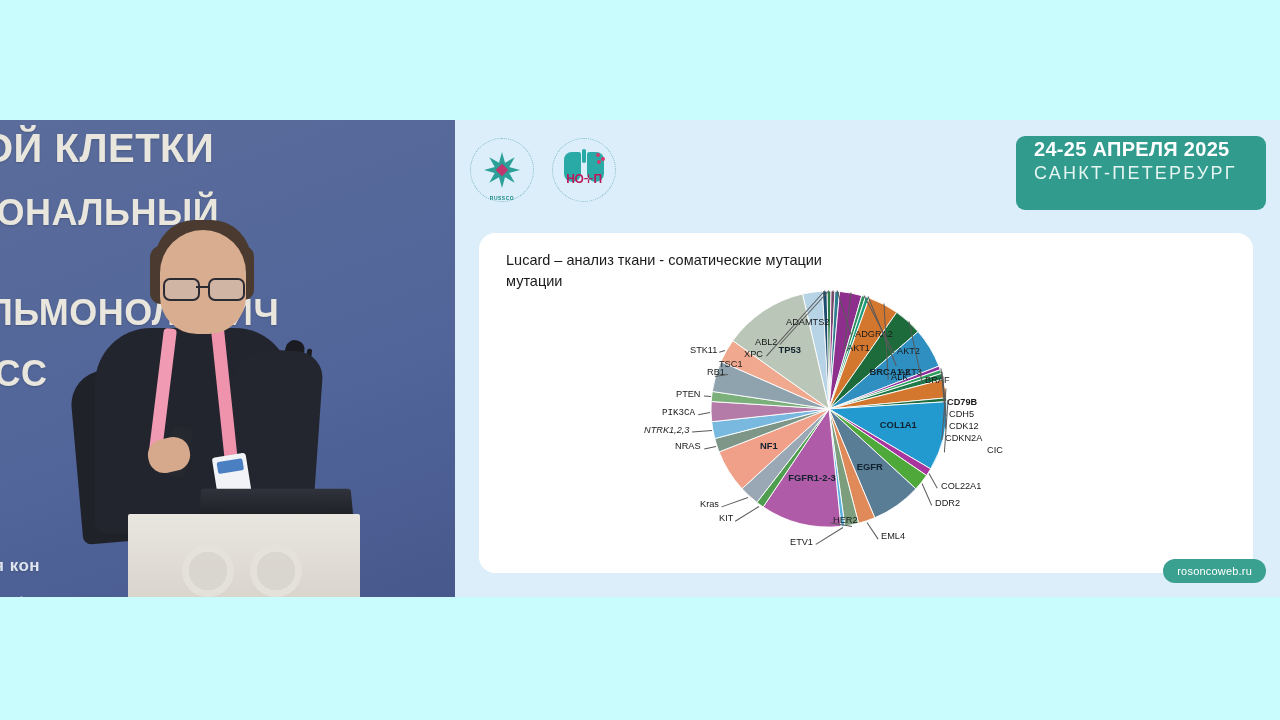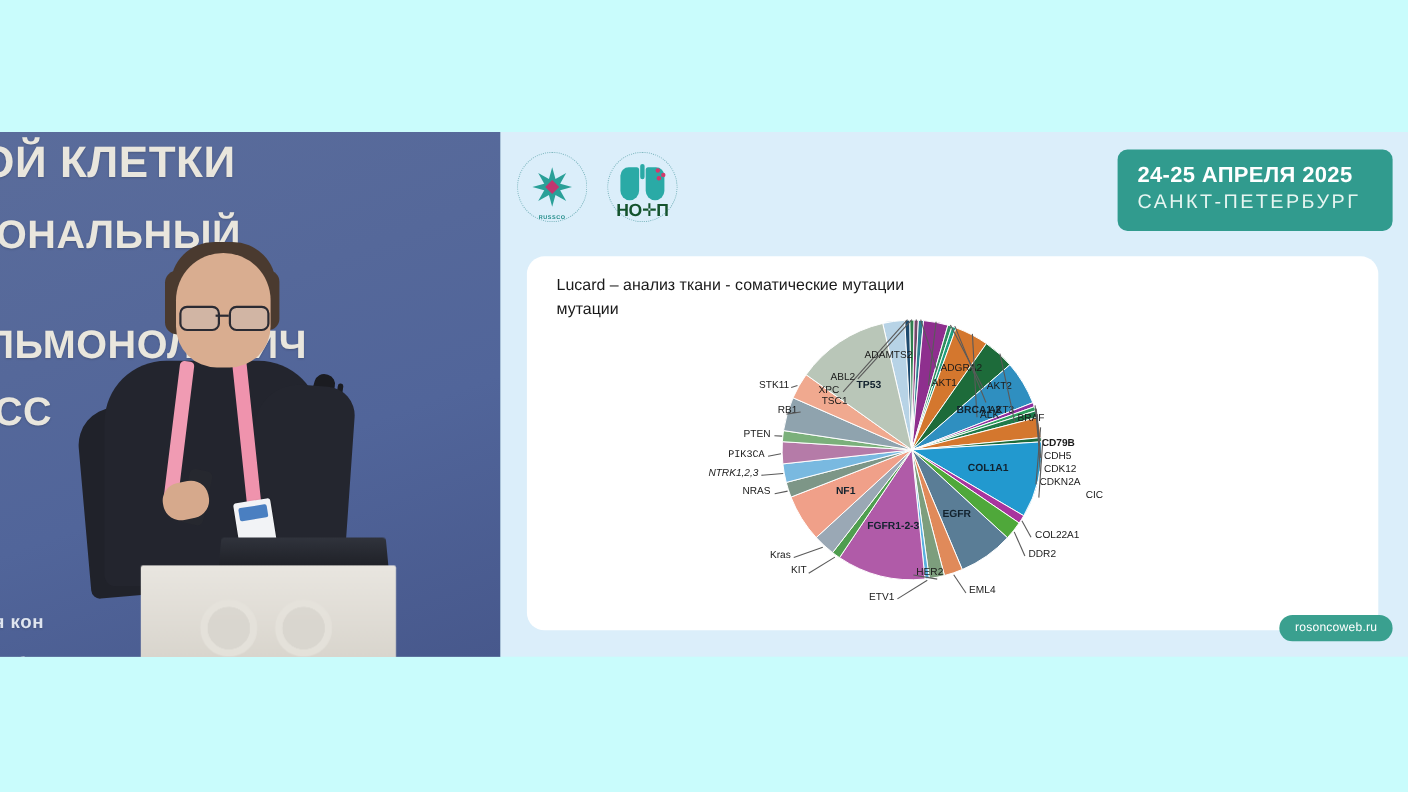--- a/index.html
+++ b/index.html
@@ -163,36 +163,36 @@
     position:absolute;left:50%;top:16px;transform:translateX(-50%);
     width:40px;height:30px;
   }
   .lung{position:absolute;top:0;width:17px;height:30px;background:#2aaaa6;}
   .lung.l{left:0;border-radius:10px 3px 11px 11px;}
   .lung.r{right:0;border-radius:3px 10px 11px 11px;}
   .trachea{position:absolute;left:18px;top:-3px;width:4px;height:14px;background:#2aaaa6;border-radius:2px;}
   .redmark{position:absolute;right:-1px;top:1px;width:9px;height:11px;}
   .redmark i{position:absolute;width:4px;height:4px;background:#d5396b;border-radius:50%;}
   .nop{
-    position:absolute;left:50%;bottom:3px;transform:translateX(-50%);
-    font-size:16px;font-weight:bold;color:#14532d;letter-spacing:-.3px;
+    position:absolute;left:50%;bottom:18px;transform:translateX(-50%);
+    font-size:12px;font-weight:bold;color:#be185d;letter-spacing:-.3px;
     white-space:nowrap;
   }
   .banner{
     position:absolute;left:193px;top:16px;width:355px;height:74px;
     background:#2e76b8;border-radius:7px;color:#fff;
     padding:11px 16px;box-sizing:border-box;
   }
   .banner .b1{font-size:8.5px;letter-spacing:.4px;color:#cfe2f4;margin-bottom:3px;}
   .banner .b2{font-size:10.5px;font-weight:bold;letter-spacing:.15px;margin-bottom:7px;}
   .banner .b3{font-size:10.5px;font-weight:bold;letter-spacing:.15px;}
   .datebox{
     position:absolute;left:561px;top:16px;width:250px;height:74px;
     background:#319b8e;border-radius:9px;color:#fff;
-    padding:12px 18px;box-sizing:border-box;
+    padding:2px 18px;box-sizing:border-box;
   }
   .datebox .d1{font-size:20px;font-weight:bold;letter-spacing:.3px;margin-bottom:2px;}
   .datebox .d2{font-size:18px;letter-spacing:2.2px;color:#e6f5f1;}
 
   .slide-card{
     position:absolute;left:24px;top:113px;width:774px;height:340px;
     background:#fff;border-radius:16px;
   }
   .slide-title{
     position:absolute;left:27px;top:17px;width:330px;
@@ -339,21 +339,21 @@
             <path d="M150,150 L77.88500596099165,243.39929140391692 A118,118 0 0,1 62.995428396746746,229.71326439266164 Z" fill="#9aa8b5" stroke="#ffffff" stroke-width="0.9"></path>
             <path d="M150,150 L62.995428396746746,229.71326439266164 A118,118 0 0,1 40.0749007023214,192.9007289494654 Z" fill="#f0a089" stroke="#ffffff" stroke-width="0.9"></path>
             <path d="M150,150 L40.0749007023214,192.9007289494654 A118,118 0 0,1 35.76508104966602,179.56997281721152 Z" fill="#7d9687" stroke="#ffffff" stroke-width="0.9"></path>
             <path d="M150,150 L35.76508104966602,179.56997281721152 A118,118 0 0,1 32.68869177519211,162.73015956632608 Z" fill="#79b9e0" stroke="#ffffff" stroke-width="0.9"></path>
             <path d="M150,150 L32.68869177519211,162.73015956632608 A118,118 0 0,1 32.237871630727824,142.51126700041584 Z" fill="#b57ba8" stroke="#ffffff" stroke-width="0.9"></path>
             <path d="M150,150 L32.237871630727824,142.51126700041584 A118,118 0 0,1 33.31280868782957,132.44723999830973 Z" fill="#7bb07b" stroke="#ffffff" stroke-width="0.9"></path>
             <path d="M150,150 L33.31280868782957,132.44723999830973 A118,118 0 0,1 41.935820505993846,102.60661322201989 Z" fill="#8fa3ae" stroke="#ffffff" stroke-width="0.9"></path>
             <path d="M150,150 L41.935820505993846,102.60661322201989 A118,118 0 0,1 53.8189304306364,81.63917893637293 Z" fill="#f0a98f" stroke="#ffffff" stroke-width="0.9"></path>
             <path d="M150,150 L53.8189304306364,81.63917893637293 A118,118 0 0,1 123.4557755874242,35.02433235534218 Z" fill="#b9c6b8" stroke="#ffffff" stroke-width="0.9"></path>
           </svg>
-      <div class="lbl" style="left: 40px; top: 100px; margin-left: 28px;">TSC1</div>
+      <div class="lbl" style="left: 40px; top: 100px;">TSC1</div>
           <div class="lbl" style="left: 65px; top: 90px;">XPC</div>
           <div class="lead" style="left: 145.777px; top: 31.0749px; width: 88.3225px; transform: rotate(2.29894rad);"></div>
           <div class="lbl" style="left: 76px; top: 78px;">ABL2</div>
           <div class="lead" style="left: 150.096px; top: 31px; width: 72.9823px; transform: rotate(2.30866rad);"></div>
           <div class="lbl" style="left: 107px; top: 58px;">ADAMTS2</div>
           <div class="lead" style="left: 154.022px; top: 31.068px; width: 33.9474px; transform: rotate(1.60091rad);"></div>
           <div class="lbl" style="left: 176px; top: 70px;">ADGRA2</div>
           <div class="lead" style="left: 158.336px; top: 31.2923px; width: 48.0024px; transform: rotate(1.26035rad);"></div>
           <div class="lbl" style="left: 168px; top: 84px;">AKT1</div>
           <div class="lead" style="left: 171.961px; top: 33.0439px; width: 58.3726px; transform: rotate(1.69032rad);"></div>

